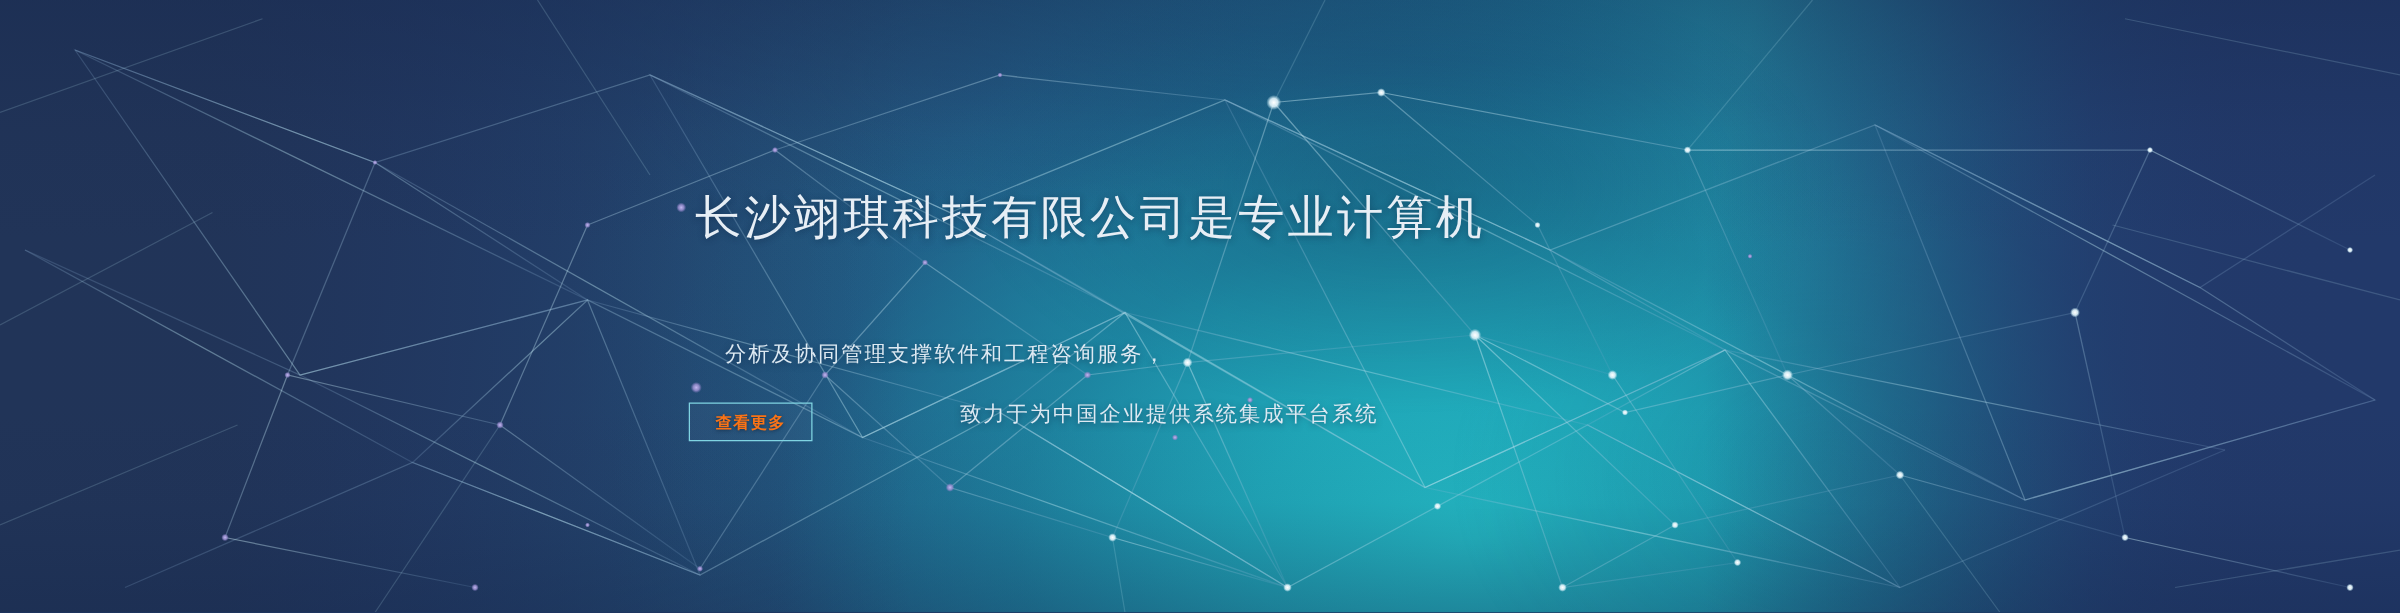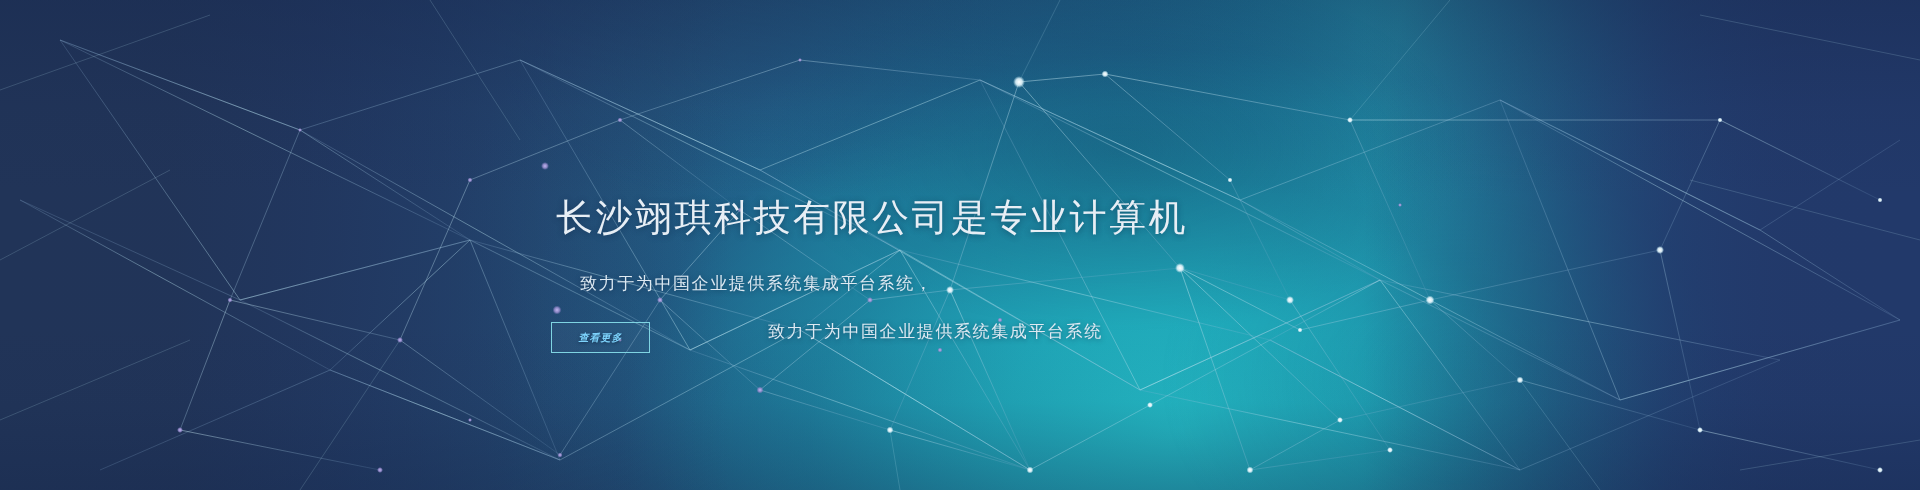--- a/index.html
+++ b/index.html
@@ -48,21 +48,20 @@
   .content {
     position:absolute; left:0; top:0; width:1920px; height:490px;
     z-index:6;
   }
   .headline {
     position:absolute; left:556px; top:148px;
     font-size:37px; line-height:52px; letter-spacing:2.5px;
     color:#e7eef5; font-weight:400;
     text-shadow:0 1px 6px rgba(10,30,60,.45);
     white-space:nowrap;
-    margin-top:44px;
   }
   .headline div { font-family:"DejaVu Serif","Liberation Serif",serif; font-weight:400; }
 
   .subtitle {
     position:absolute; left:556px; top:262px;
     font-size:17px; line-height:44px; letter-spacing:1.6px;
     color:#dde9f2; white-space:nowrap;
     text-shadow:0 1px 5px rgba(10,30,60,.5);
   }
   .sub-l1 { position:absolute; left:24px; top:0; }
@@ -70,23 +69,22 @@
 
   .cta {
     position:absolute; left:551px; top:322px;
     width:99px; height:31px;
     border:1px solid #7fd4e2;
     display:flex; align-items:center; justify-content:center;
     background:rgba(255,255,255,0.03);
     cursor:pointer;
   }
   .cta span {
-    font-size:10px; letter-spacing:1px; color:#7dd3fc; font-weight:700;
+    font-size:13px; letter-spacing:1px; color:#f97316; font-weight:700;
     text-shadow:0 1px 3px rgba(8,26,52,.6);
-    font-style:italic;
   }
 </style>
 </head>
 <body>
 
 <div class="hero">
 
   <div class="bg-base"></div>
   <div class="bg-swirl"></div>
   <div class="bg-dark-left"></div>
@@ -231,21 +229,21 @@
     </g>
   </svg>
 
   <div class="content">
 
     <div class="headline">
       <div>长沙翊琪科技有限公司是专业计算机</div>
     </div>
 
     <div class="subtitle">
-      <div class="sub-l1">致力于为中国企业提供系统集成平台系统，</div>
+      <div class="sub-l1">分析及协同管理支撑软件和工程咨询服务，</div>
       <div class="sub-l2">致力于为中国企业提供系统集成平台系统</div>
     </div>
 
     <div class="cta">
       <span>查看更多</span>
     </div>
 
   </div>
 </div>
 

